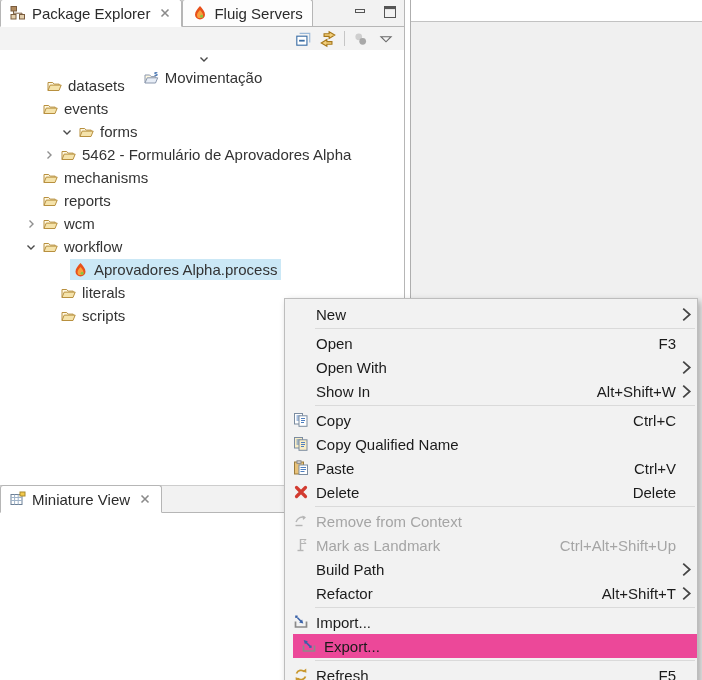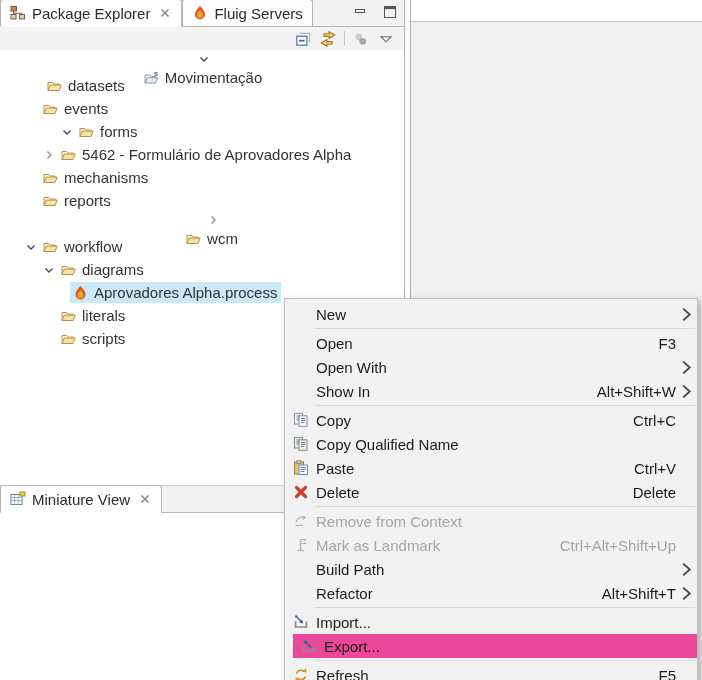--- a/index.html
+++ b/index.html
@@ -217,66 +217,50 @@
           <span class="sel-group">
             <span class="t-icon">
               <svg viewBox="0 0 16 16">
                 <path d="M1.5 12.5v-8h4.7l1.5 1.6h5v2" fill="#fff8e1" stroke="#b8903f"></path>
                 <path d="M1.5 12.5l2.2-5.4h11l-2.2 5.4z" fill="#f5e3ab" stroke="#b8903f"></path>
               </svg>
             </span>
             <span class="t-label">reports</span>
           </span>
         </div>
-        <div class="tree-row" style="padding-left: 22px; flex-direction: column;">
-          <span class="expander">
-            <svg viewBox="0 0 16 16">
-              <path d="M6.5 4.5l3.5 3.5-3.5 3.5" stroke="#8f8f8f" stroke-width="1.4" fill="none"></path>
-            </svg>
-          </span>
-          <span class="sel-group">
-            <span class="t-icon">
-              <svg viewBox="0 0 16 16">
-                <path d="M1.5 12.5v-8h4.7l1.5 1.6h5v2" fill="#fff8e1" stroke="#b8903f"></path>
-                <path d="M1.5 12.5l2.2-5.4h11l-2.2 5.4z" fill="#f5e3ab" stroke="#b8903f"></path>
-              </svg>
-            </span>
-            <span class="t-label">wcm</span>
-          </span>
-        </div>
         <div class="tree-row" style="padding-left: 22px;">
           <span class="expander">
             <svg viewBox="0 0 16 16">
+              <path d="M6.5 4.5l3.5 3.5-3.5 3.5" stroke="#8f8f8f" stroke-width="1.4" fill="none"></path>
+            </svg>
+          </span>
+          <span class="sel-group">
+            <span class="t-icon">
+              <svg viewBox="0 0 16 16">
+                <path d="M1.5 12.5v-8h4.7l1.5 1.6h5v2" fill="#fff8e1" stroke="#b8903f"></path>
+                <path d="M1.5 12.5l2.2-5.4h11l-2.2 5.4z" fill="#f5e3ab" stroke="#b8903f"></path>
+              </svg>
+            </span>
+            <span class="t-label">wcm</span>
+          </span>
+        </div>
+        <div class="tree-row" style="padding-left: 22px;">
+          <span class="expander">
+            <svg viewBox="0 0 16 16">
               <path d="M4.5 6.5l3.5 3.5 3.5-3.5" stroke="#4a4a4a" stroke-width="1.4" fill="none"></path>
             </svg>
           </span>
           <span class="sel-group">
             <span class="t-icon">
               <svg viewBox="0 0 16 16">
                 <path d="M1.5 12.5v-8h4.7l1.5 1.6h5v2" fill="#fff8e1" stroke="#b8903f"></path>
                 <path d="M1.5 12.5l2.2-5.4h11l-2.2 5.4z" fill="#f5e3ab" stroke="#b8903f"></path>
               </svg>
             </span>
             <span class="t-label">workflow</span>
-          </span>
-        </div>
-        <div class="tree-row" style="padding-left: 40px;">
-          <span class="expander">
-            <svg viewBox="0 0 16 16">
-              <path d="M4.5 6.5l3.5 3.5 3.5-3.5" stroke="#4a4a4a" stroke-width="1.4" fill="none"></path>
-            </svg>
-          </span>
-          <span class="sel-group">
-            <span class="t-icon">
-              <svg viewBox="0 0 16 16">
-                <path d="M1.5 12.5v-8h4.7l1.5 1.6h5v2" fill="#fff8e1" stroke="#b8903f"></path>
-                <path d="M1.5 12.5l2.2-5.4h11l-2.2 5.4z" fill="#f5e3ab" stroke="#b8903f"></path>
-              </svg>
-            </span>
-            <span class="t-label">diagrams</span>
           </span>
         </div>
         <div class="tree-row" style="padding-left: 52px;">
           <span class="expander"></span>
           <span class="sel-group selected">
             <span class="t-icon">
               <svg viewBox="0 0 16 16">
                 <path d="M8 1c2.4 2.9 5 5.4 5 8.7A5 4.7 0 0 1 3 9.7C3 6.4 5.6 3.9 8 1z" fill="#e8501a"></path>
                 <path d="M8 5c1.4 1.8 3 3.2 3 5.2a3 2.9 0 0 1-6 0C5 8.2 6.6 6.8 8 5z" fill="#f8a13d"></path>
                 <circle cx="9.6" cy="11.3" r="1.5" fill="#8bc53f"></circle>

